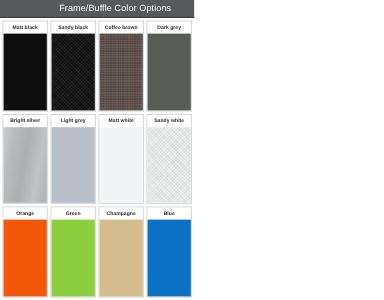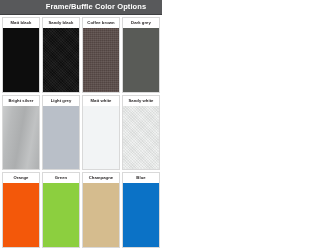--- a/index.html
+++ b/index.html
@@ -26,21 +26,21 @@
     background: #58595b;
     display: flex;
     align-items: center;
     justify-content: center;
     flex: 0 0 auto;
     border-bottom: 1px solid #3f4042;
   }
   .header-title {
     color: #ffffff;
     font-size: 7.5px;
-    font-weight: bold;
+    font-weight: normal;
     letter-spacing: 0.1px;
     white-space: nowrap;
     line-height: 1;
     padding-left: 30px;
   }
 
   
   .grid {
     flex: 1 1 auto;
     display: flex;

